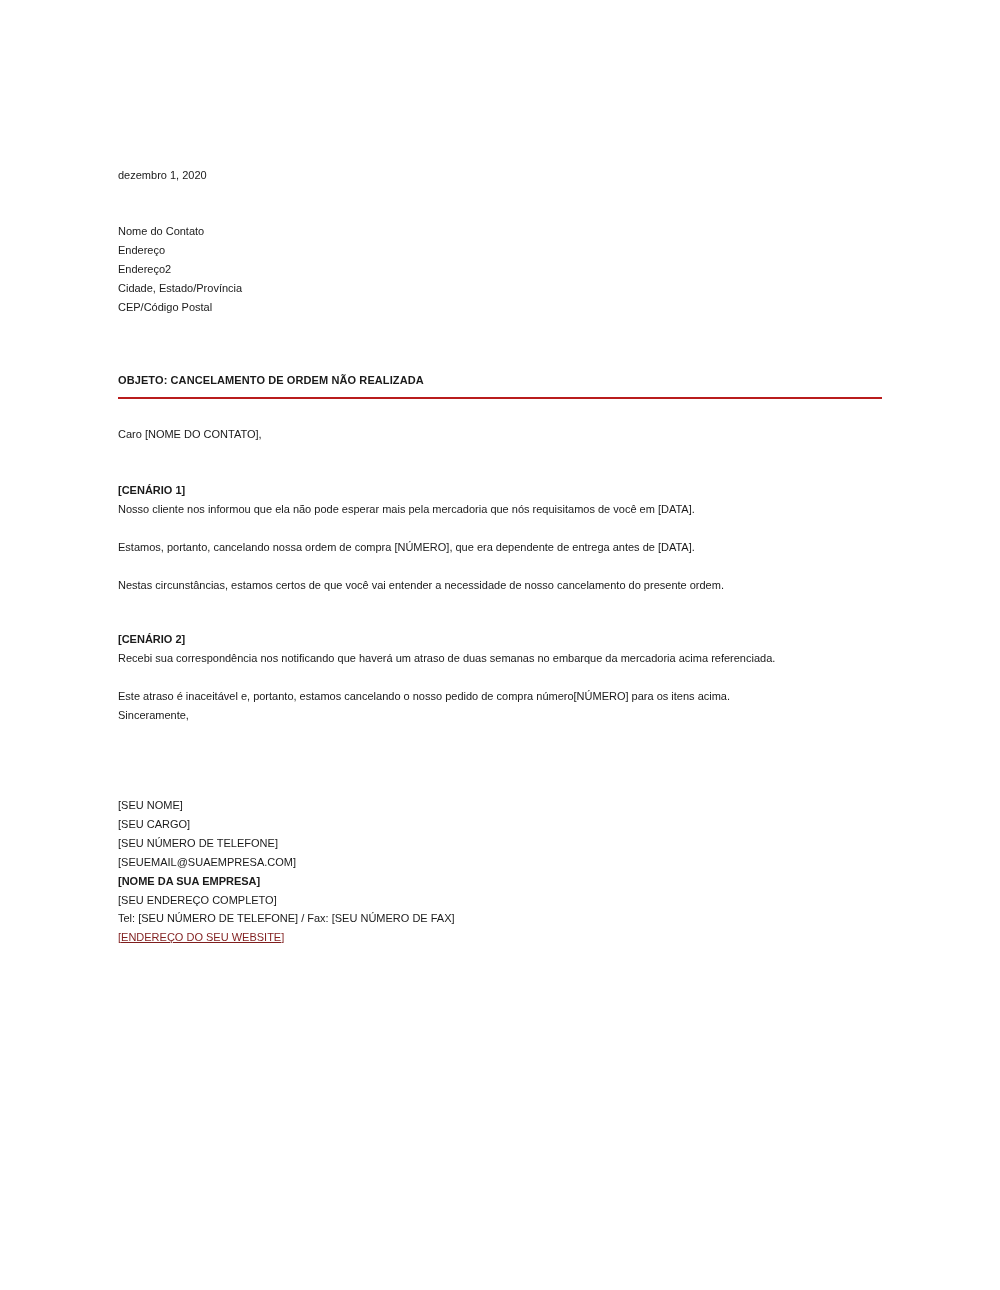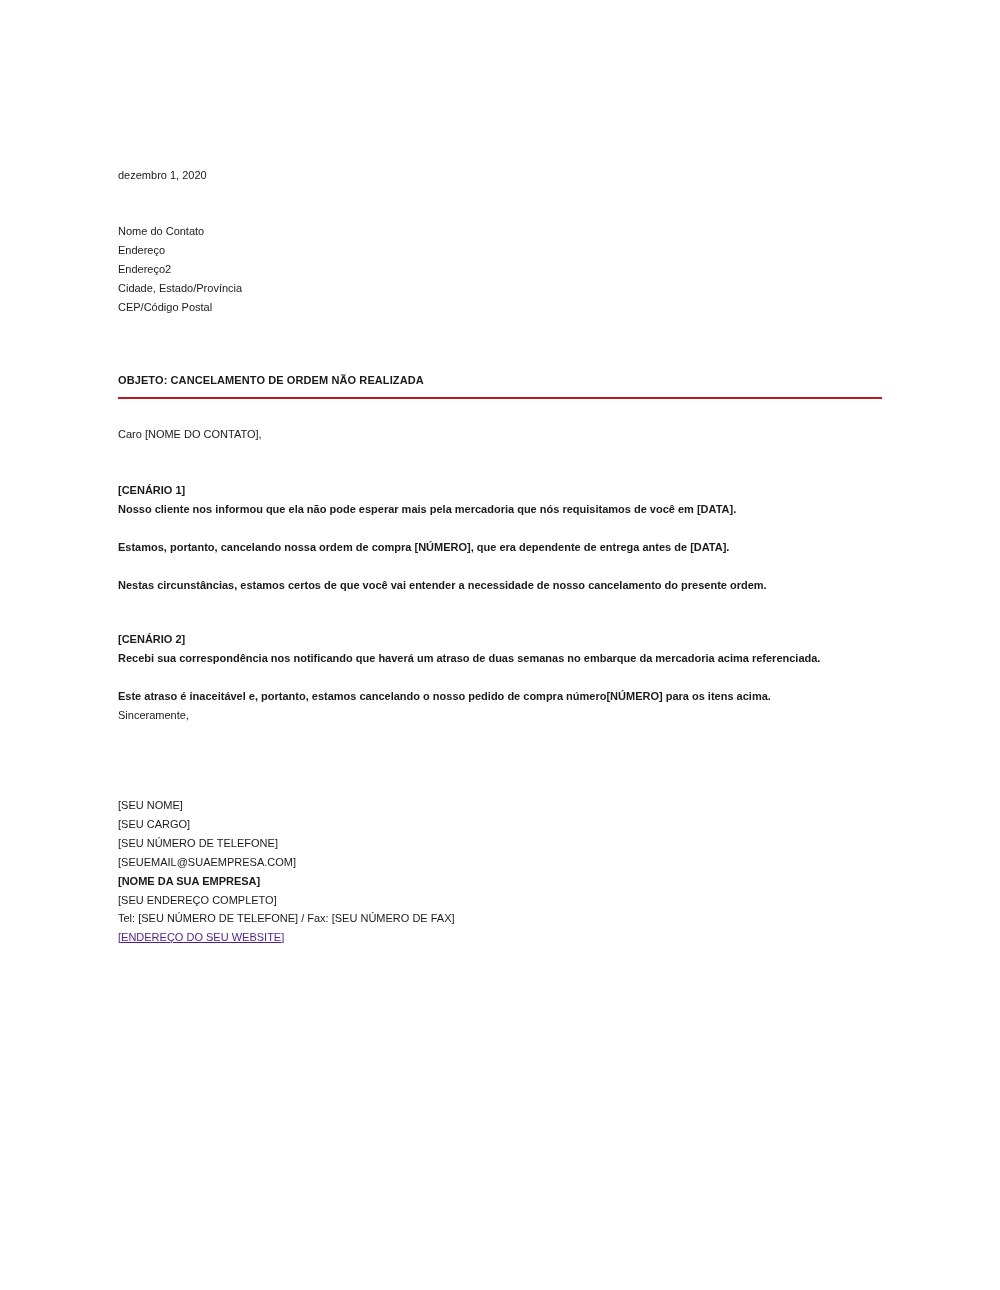--- a/index.html
+++ b/index.html
@@ -22,31 +22,31 @@
   .subject {
     margin-top: 54px;
     font-weight: bold;
     letter-spacing: 0.1px;
     padding-bottom: 7px;
     border-bottom: 2px solid #b91c1c;
   }
   .greeting { margin-top: 26px; }
   .scenario-heading { margin-top: 37px; font-weight: bold; }
   .scenario-heading.s2 { margin-top: 35px; }
-  .para { margin-top: 19px; font-weight: bold; }
+  .para { margin-top: 19px; }
   .para.first { margin-top: 0; }
   .closing { }
   .signature { margin-top: 71px; }
   .footer {
     text-align: left;
     line-height: 18.5px;
   }
   .footer .company { font-weight: bold; }
   .footer a, .weblink {
-    color: #4c1d95;
+    color: #7f1d1d;
     text-decoration: underline;
     cursor: pointer;
   }
   .line { display: block; }
 </style>
 </head>
 <body>
 
 <div class="page">
 

